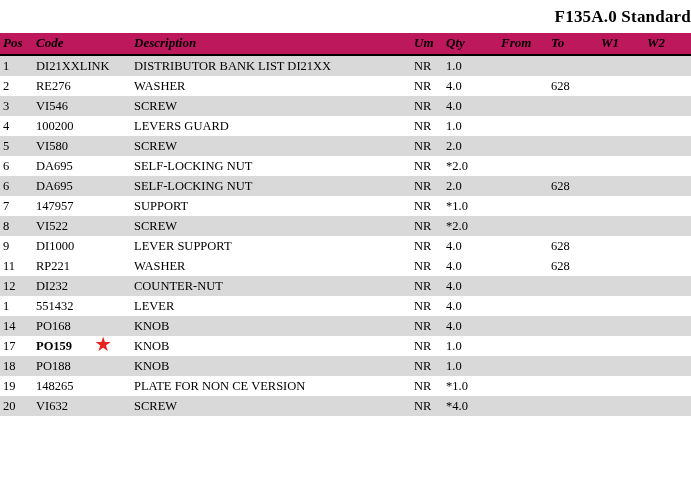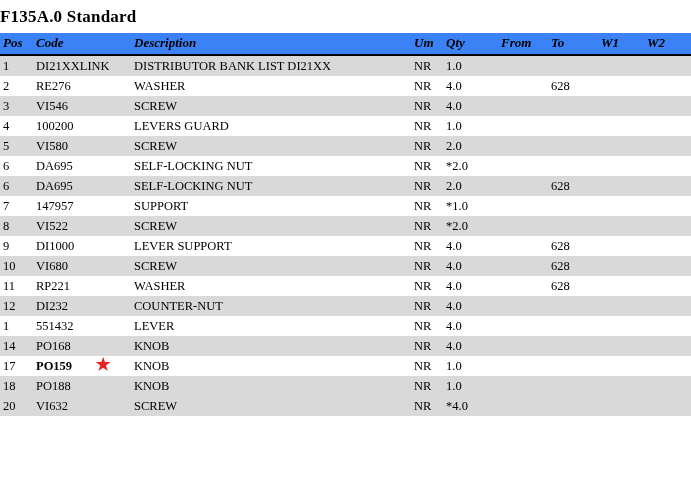--- a/index.html
+++ b/index.html
@@ -15,21 +15,21 @@
     overflow: hidden;
   }
   .page {
     position: relative;
     width: 691px;
     height: 483px;
     box-sizing: border-box;
     padding: 0;
   }
   .title-block {
-    text-align: left;
+    text-align: right;
     padding-top: 6px;
   }
   .title-line {
     font-family: "Liberation Serif", serif;
     font-weight: bold;
     font-size: 17px;
     line-height: 21px;
     letter-spacing: 0.2px;
   }
   table.parts {
@@ -41,21 +41,21 @@
     font-size: 12.5px;
   }
   table.parts thead th {
     font-weight: bold;
     font-style: italic;
     font-size: 13px;
     text-align: left;
     padding: 2px 3px 3px 3px;
     border-bottom: 2px solid #000000;
     vertical-align: bottom;
-    background: #3b82f6;
+    background: #be185d;
   }
   table.parts tbody td {
     padding: 2px 3px;
     height: 16px;
     vertical-align: middle;
     white-space: nowrap;
     overflow: hidden;
     text-overflow: ellipsis;
   }
   tbody tr.shade td {
@@ -232,31 +232,20 @@
           <td class="pos">9</td>
           <td>DI1000</td>
           <td>LEVER SUPPORT</td>
           <td>NR</td>
           <td>4.0</td>
           <td></td>
           <td>628</td>
           <td></td>
           <td></td>
         </tr>
-        <tr class="shade">
-          <td class="pos">10</td>
-          <td>VI680</td>
-          <td>SCREW</td>
-          <td>NR</td>
-          <td>4.0</td>
-          <td></td>
-          <td>628</td>
-          <td></td>
-          <td></td>
-        </tr>
         <tr class="plain">
           <td class="pos">11</td>
           <td>RP221</td>
           <td>WASHER</td>
           <td>NR</td>
           <td>4.0</td>
           <td></td>
           <td>628</td>
           <td></td>
           <td></td>
@@ -309,20 +298,31 @@
           <td class="pos">18</td>
           <td>PO188</td>
           <td>KNOB</td>
           <td>NR</td>
           <td>1.0</td>
           <td></td>
           <td></td>
           <td></td>
           <td></td>
         </tr>
+        <tr class="plain">
+          <td class="pos">19</td>
+          <td>148265</td>
+          <td>PLATE FOR NON CE VERSION</td>
+          <td>NR</td>
+          <td>*1.0</td>
+          <td></td>
+          <td></td>
+          <td></td>
+          <td></td>
+        </tr>
         <tr class="shade">
           <td class="pos">20</td>
           <td>VI632</td>
           <td>SCREW</td>
           <td>NR</td>
           <td>*4.0</td>
           <td></td>
           <td></td>
           <td></td>
           <td></td>

